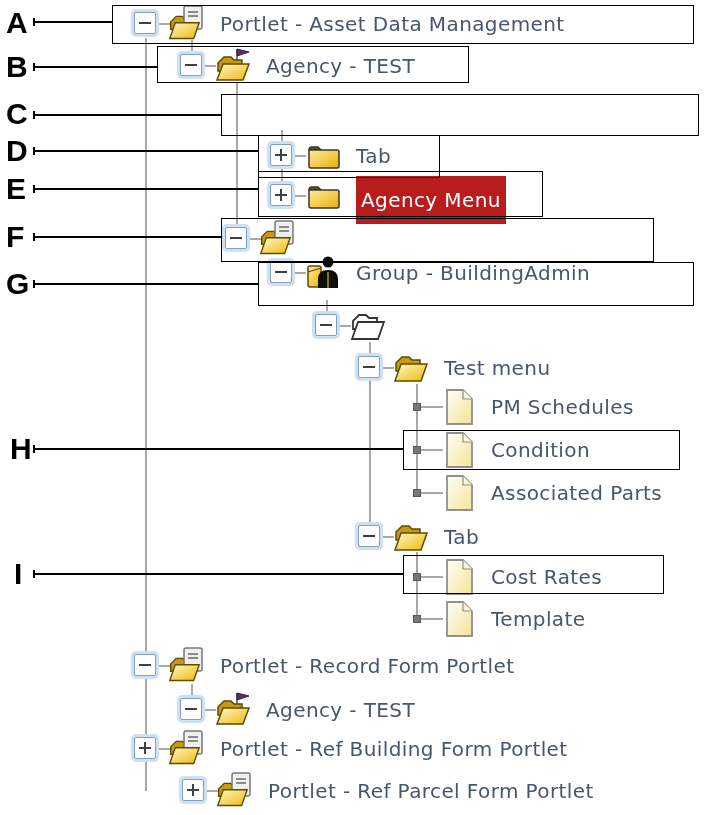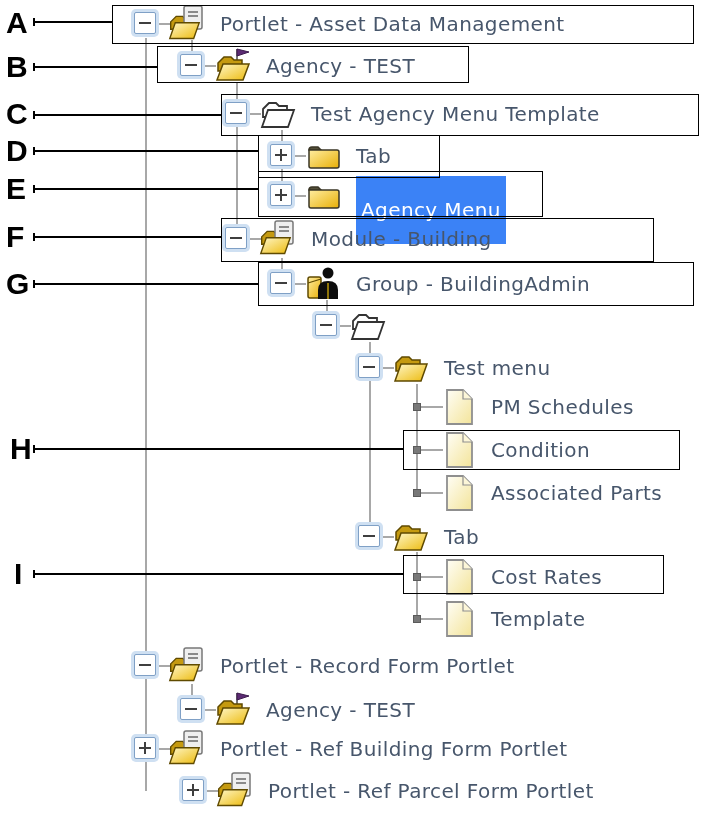--- a/index.html
+++ b/index.html
@@ -15,21 +15,21 @@
   .exp{position:absolute;top:9px;left:calc(var(--lx) - 12px);width:22px;height:22px;
        background:#fff;border:1px solid #7fa0c6;border-radius:2px;
        box-shadow:0 0 0 3px #cfe0f2;box-sizing:border-box;}
   .exp::before{content:"";position:absolute;left:4px;right:4px;top:9px;height:2px;background:#3f3f3f;}
   .exp.plus::after{content:"";position:absolute;top:4px;bottom:4px;left:9px;width:2px;background:#3f3f3f;}
   .bullet{position:absolute;top:17px;left:calc(var(--lx) - 4px);width:8px;height:8px;
           background:#787878;border:1px solid #5a5a5a;box-sizing:border-box;}
   .nicon{position:absolute;top:2px;left:calc(var(--lx) + 22px);width:38px;height:38px;}
   .nlabel{position:absolute;left:calc(var(--lx) + 74px);top:0;height:42px;line-height:42px;
           font-size:20px;letter-spacing:.4px;color:#47566b;white-space:nowrap;}
-  .sel .nlabel{background:#3b82f6;color:#ffffff;padding:14px 5px;top:1px;height:40px;line-height:40px;}
+  .sel .nlabel{background:#b91c1c;color:#ffffff;padding:4px 5px;top:1px;height:40px;line-height:40px;}
   
   .callout{position:absolute;border:1px solid #000;pointer-events:none;}
   .leader{position:absolute;height:2px;background:#000;pointer-events:none;}
   .leader::before{content:"";position:absolute;left:0;top:-3px;width:2px;height:8px;background:#000;}
   .letter{position:absolute;font-family:"Liberation Sans",sans-serif;font-weight:bold;
           font-size:30px;line-height:34px;color:#000;}
 </style>
 </head>
 <body>
 
@@ -111,28 +111,20 @@
     <span class="nlabel">Portlet - Asset Data Management</span>
   </div>
   <div class="node n-exp" style="top:45px;--lx:192px;">
     <span class="hstub"></span>
     <span class="exp minus"></span>
     <svg class="nicon">
         <use href="#ic-agency"></use>
       </svg>
     <span class="nlabel">Agency - TEST</span>
   </div>
-  <div class="node n-exp" style="top:93px;--lx:237px;">
-    <span class="hstub"></span>
-    <span class="exp minus"></span>
-    <svg class="nicon">
-        <use href="#ic-template"></use>
-      </svg>
-    <span class="nlabel">Test Agency Menu Template</span>
-  </div>
   <div class="node n-exp" style="top:135px;--lx:282px;">
     <span class="hstub"></span>
     <span class="exp plus"></span>
     <svg class="nicon">
         <use href="#ic-folderclosed"></use>
       </svg>
     <span class="nlabel">Tab</span>
   </div>
   <div class="node n-exp sel" style="top:175px;--lx:282px;">
     <span class="hstub"></span>
@@ -141,23 +133,22 @@
         <use href="#ic-folderclosed"></use>
       </svg>
     <span class="nlabel">Agency Menu</span>
   </div>
   <div class="node n-exp" style="top:218px;--lx:237px;">
     <span class="hstub"></span>
     <span class="exp minus"></span>
     <svg class="nicon">
         <use href="#ic-portlet"></use>
       </svg>
-    <span class="nlabel">Module - Building</span>
-  </div>
-  <div class="node n-exp" style="top:263px;--lx:282px;">
+  </div>
+  <div class="node n-exp" style="top:252px;--lx:282px;">
     <span class="hstub"></span>
     <span class="exp minus"></span>
     <svg class="nicon">
         <use href="#ic-group"></use>
       </svg>
     <span class="nlabel">Group - BuildingAdmin</span>
   </div>
   <div class="node n-exp" style="top:305px;--lx:327px;">
     <span class="hstub"></span>
     <span class="exp minus"></span>

